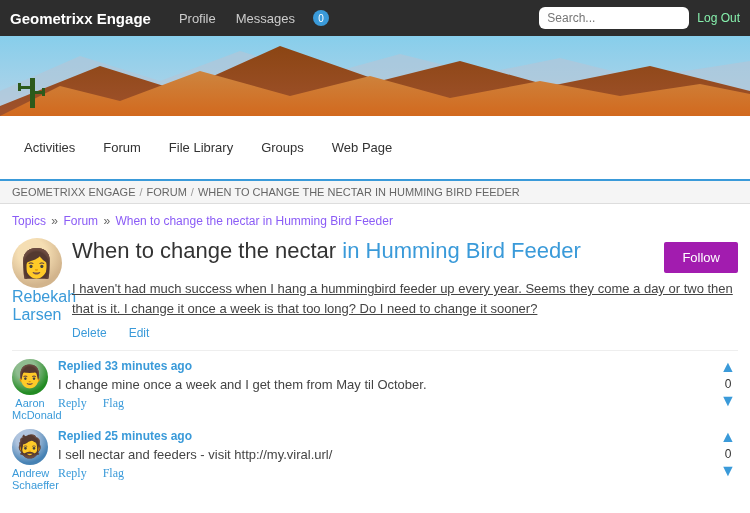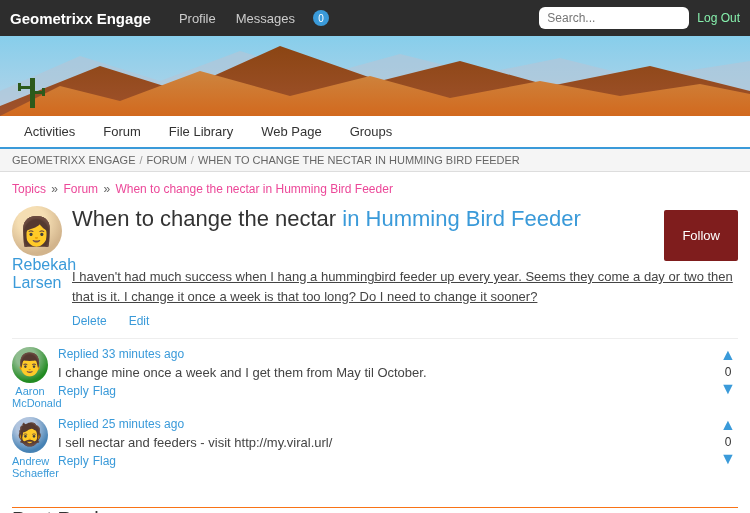--- a/index.html
+++ b/index.html
@@ -78,21 +78,21 @@
 
     
     .subnav {
       border-bottom: 2px solid #3a9ad9;
       display: flex;
       align-items: center;
       padding: 0 10px;
       gap: 0;
     }
     .subnav-item {
-      padding: 8px 14px;
+      padding: 24px 14px;
       font-size: 13px;
       color: #333;
       cursor: pointer;
       text-decoration: none;
     }
 
     
     .breadcrumb-bar {
       background: #f5f5f5;
       border-bottom: 1px solid #ddd;
@@ -109,21 +109,21 @@
     .main {
       padding: 10px 12px;
     }
 
     
     .topic-breadcrumb {
       font-size: 12px;
       margin-bottom: 10px;
     }
     .topic-breadcrumb a {
-      color: #ec4899;
+      color: #8b5cf6;
       text-decoration: none;
       margin-top: 19px;
     }
     .topic-breadcrumb .sep { color: #666; margin: 0 2px; }
 
     
     .post-container {
       display: flex;
       gap: 10px;
       margin-bottom: 10px;
@@ -157,24 +157,24 @@
     .post-title {
       font-size: 22px;
       font-weight: normal;
       color: #333;
       line-height: 1.2;
     }
     .post-title .highlight {
       color: #3a9ad9;
     }
     .follow-btn {
-      background: #7f1d1d;
+      background: #a21caf;
       color: #fff;
       border: none;
-      padding: 18px 18px;
+      padding: 8px 18px;
       font-size: 13px;
       cursor: pointer;
       border-radius: 2px;
       flex-shrink: 0;
       margin-left: 10px;
       margin-top: 4px;
     }
     .post-text {
       font-size: 13px;
       color: #444;
@@ -222,29 +222,31 @@
       flex-shrink: 0;
       background: #ccc;
     }
     .reply-body {
       flex: 1;
     }
     .reply-time {
       color: #3a9ad9;
       font-size: 12px;
       margin-bottom: 4px;
+      font-weight: bold;
     }
     .reply-text {
       font-size: 13px;
       color: #444;
       margin-bottom: 4px;
     }
     .reply-actions {
       display: flex;
-      gap: 4px;
+      gap: 16px;
+      font-family: Liberation Serif, serif;
     }
     .reply-action {
       color: #3a9ad9;
       font-size: 12px;
       cursor: pointer;
     }
     .reply-author {
       font-size: 11px;
       color: #3a9ad9;
       text-align: center;
@@ -349,22 +351,22 @@
     <rect x="18" y="47" width="3" height="8" fill="#2d5a1b"></rect>
     <rect x="35" y="55" width="10" height="3" fill="#2d5a1b"></rect>
     <rect x="42" y="52" width="3" height="8" fill="#2d5a1b"></rect>
   </svg>
 </div>
 
 <div class="subnav">
   <a class="subnav-item">Activities</a>
   <a class="subnav-item">Forum</a>
   <a class="subnav-item">File Library</a>
+  <a class="subnav-item">Groups</a>
   <a class="subnav-item">Web Page</a>
-  <a class="subnav-item">Groups</a>
 </div>
 
 <div class="breadcrumb-bar">
   <span>GEOMETRIXX ENGAGE</span>
   <span class="breadcrumb-sep">/</span>
   <span>FORUM</span>
   <span class="breadcrumb-sep">/</span>
   <span>WHEN TO CHANGE THE NECTAR IN HUMMING BIRD FEEDER</span>
 </div>
 

